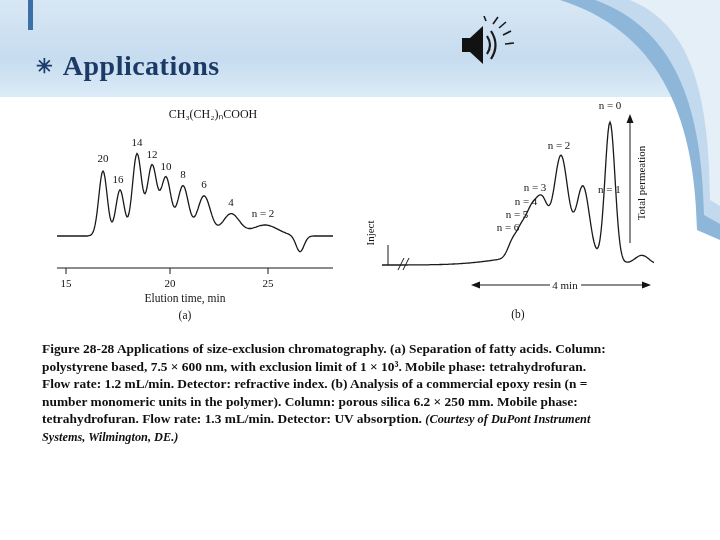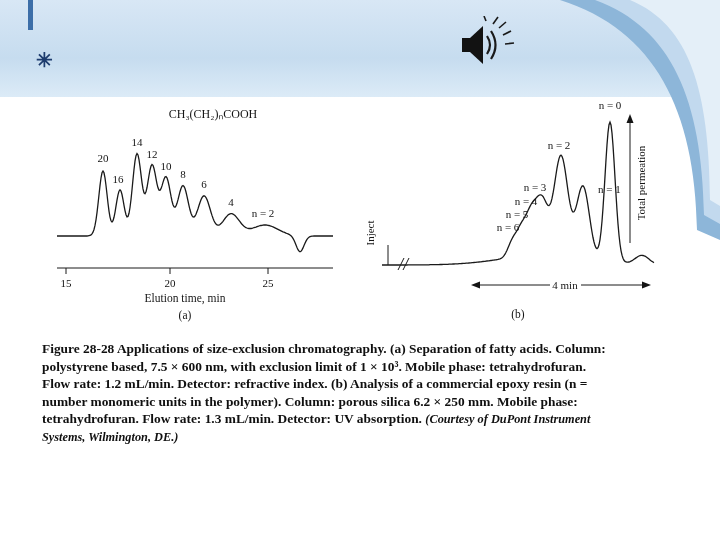--- a/index.html
+++ b/index.html
@@ -41,20 +41,21 @@
     </defs>
     <rect x="0" y="0" width="720" height="97" fill="url(#hdr)"></rect>
     <path d="M720 0 L560 0 C655 30 695 110 697 230 L720 240 Z" fill="#8db6d9"></path>
     <path d="M720 0 L595 0 C672 28 702 100 704 215 L720 224 Z" fill="#c2d9ee"></path>
     <path d="M720 0 L630 0 C690 25 709 90 710 200 L720 206 Z" fill="#e4eff8"></path>
     <rect x="28" y="0" width="5" height="30" fill="#3c6ea8"></rect>
   </svg>
 
   <div class="title-row">
     <span class="bullet">✳</span>
+    <h1 class="page-title">Applications</h1>
   </div>
 
   <svg class="speaker" width="62" height="62">
     <rect x="6" y="22" width="8" height="14" fill="#121212"></rect>
     <polygon points="14,22 27,10 27,48 14,36" fill="#121212"></polygon>
     <path d="M31 20 Q37 29 31 38" class="thin" style="stroke-width:2.2"></path>
     <path d="M35 15 Q44 29 35 43" class="thin" style="stroke-width:2.2"></path>
     <line x1="37" y1="8" x2="42" y2="1" class="thin" style="stroke-width:1.6"></line>
     <line x1="43" y1="12" x2="50" y2="6" class="thin" style="stroke-width:1.6"></line>
     <line x1="47" y1="19" x2="55" y2="15" class="thin" style="stroke-width:1.6"></line>

